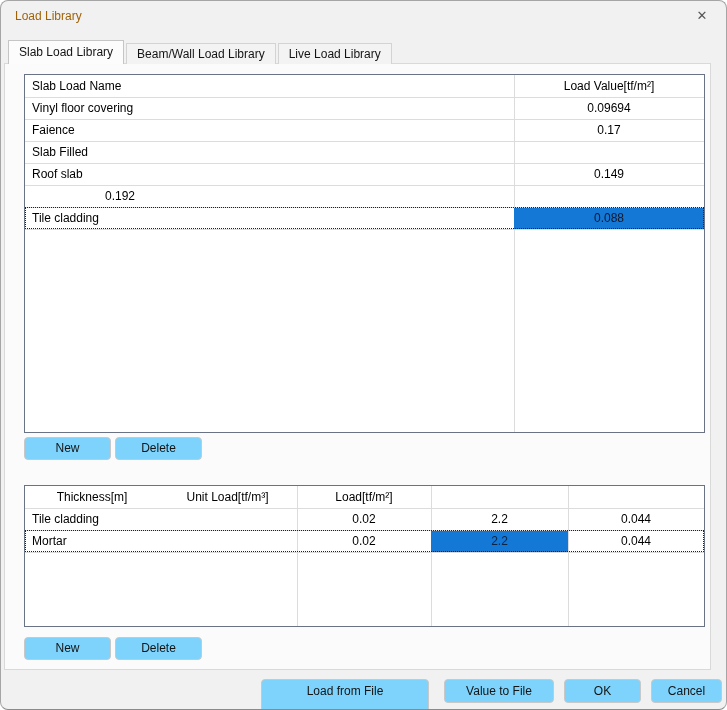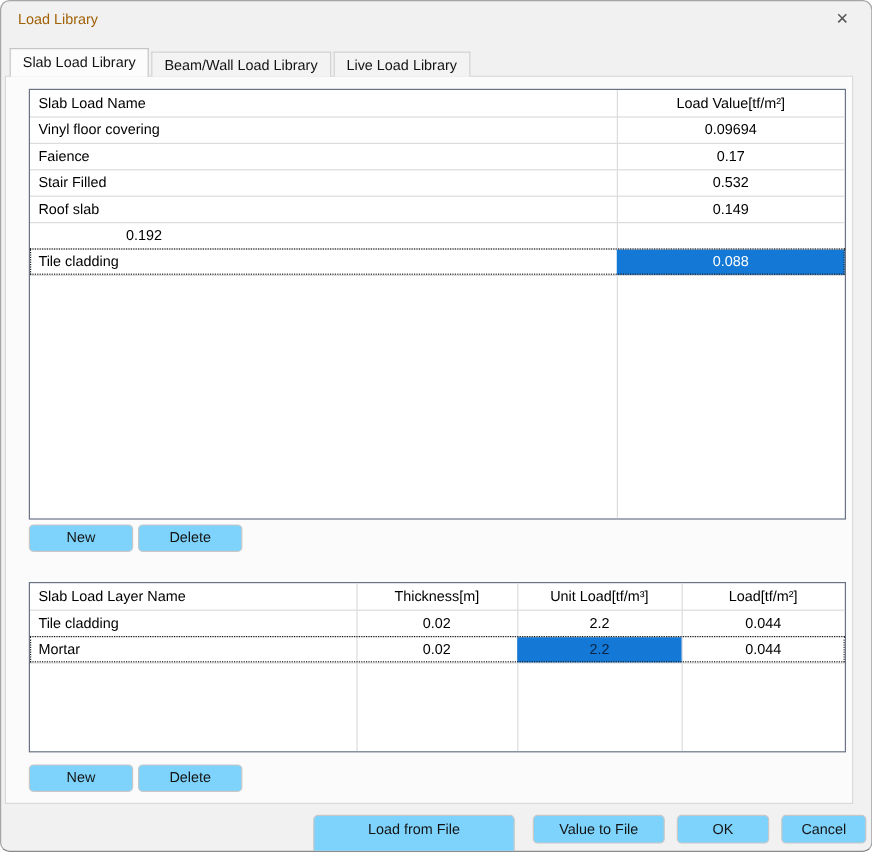--- a/index.html
+++ b/index.html
@@ -61,21 +61,21 @@
   .trow  { display:flex; height:21px; line-height:20px; border-bottom:1px solid #dcdcdc; position:relative; }
   .cell  { box-sizing:border-box; padding:0 7px; white-space:nowrap; overflow:hidden; }
   .c-left { text-align:left; }
   .c-center { text-align:center; }
   .t1c1 { width:489px; } .t1c2 { width:190px; }
   .t2c1 { width:272px; } .t2c2 { width:134px; } .t2c3 { width:137px; } .t2c4 { width:136px; }
   .trow.selected::after {
     content:""; position:absolute; left:0; right:0; top:-1px; bottom:0;
     border:1px dotted #202020; pointer-events:none;
   }
-  .sel-blue      { background:var(--sel); color:#ffffff; }
+  .sel-blue      { background:var(--sel); color:#0f172a; }
   .sel-blue-dark { background:var(--sel); color:#0b2544; }
   
   .btn {
     position:absolute; box-sizing:border-box; height:23px;
     border:1px solid #c8c8c8; border-radius:4px; background:#7dd3fc;
     font-size:12px; color:#141414; text-align:center; line-height:21px;
     cursor:default;
   }
   #btn-new-1    { left:23px;  top:436px; width:87px; }
   #btn-del-1    { left:114px; top:436px; width:87px; }
@@ -110,22 +110,21 @@
     </div>
     <div class="trow">
       <div class="cell t1c1 c-left">Vinyl floor covering</div>
       <div class="cell t1c2 c-center">0.09694</div>
     </div>
     <div class="trow">
       <div class="cell t1c1 c-left">Faience</div>
       <div class="cell t1c2 c-center">0.17</div>
     </div>
     <div class="trow">
-      <div class="cell t1c1 c-left">Stair Filled</div>
-      <div class="cell t1c2 c-center">0.532</div>
+      <div class="cell t1c1 c-left">Slab Filled</div>
     </div>
     <div class="trow">
       <div class="cell t1c1 c-left">Roof slab</div>
       <div class="cell t1c2 c-center">0.149</div>
     </div>
     <div class="trow">
       <div class="cell t1c2 c-center">0.192</div>
     </div>
     <div class="trow selected">
       <div class="cell t1c1 c-left">Tile cladding</div>
@@ -134,21 +133,20 @@
   </div>
 
   <div class="btn" id="btn-new-1">New</div>
   <div class="btn" id="btn-del-1">Delete</div>
 
   <div class="tbl" id="tbl2">
     <div class="vline" style="left:272px;"></div>
     <div class="vline" style="left:406px;"></div>
     <div class="vline" style="left:543px;"></div>
     <div class="thead">
-      <div class="cell t2c1 c-left">Slab Load Layer Name</div>
       <div class="cell t2c2 c-center">Thickness[m]</div>
       <div class="cell t2c3 c-center">Unit Load[tf/m³]</div>
       <div class="cell t2c4 c-center">Load[tf/m²]</div>
     </div>
     <div class="trow">
       <div class="cell t2c1 c-left">Tile cladding</div>
       <div class="cell t2c2 c-center">0.02</div>
       <div class="cell t2c3 c-center">2.2</div>
       <div class="cell t2c4 c-center">0.044</div>
     </div>

